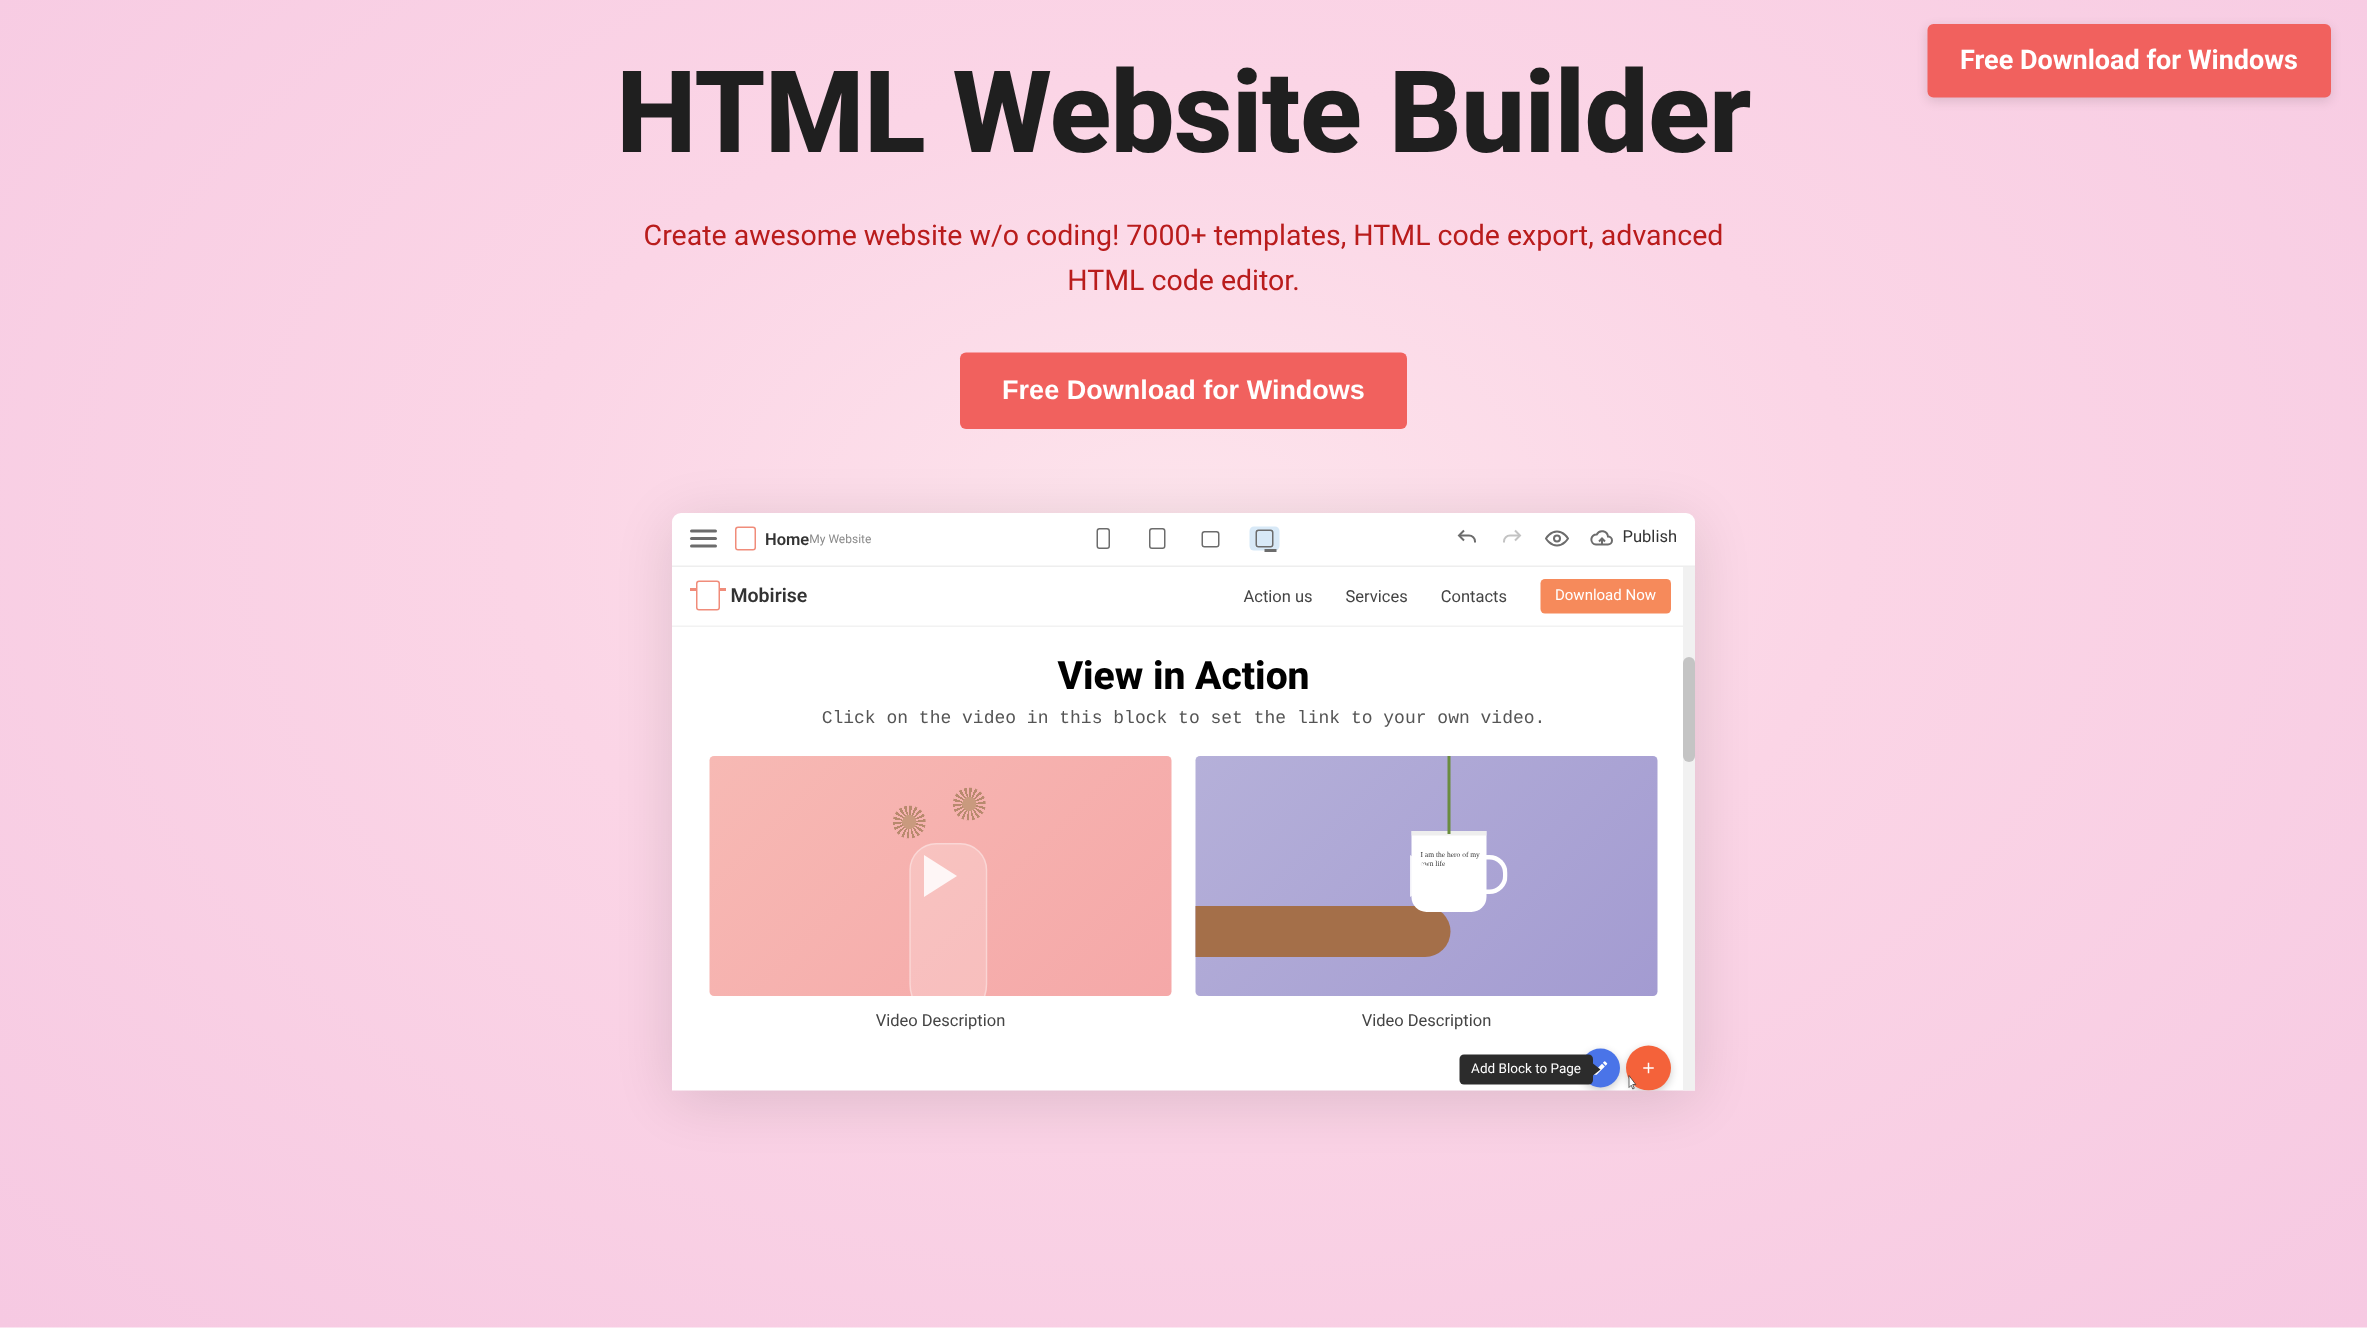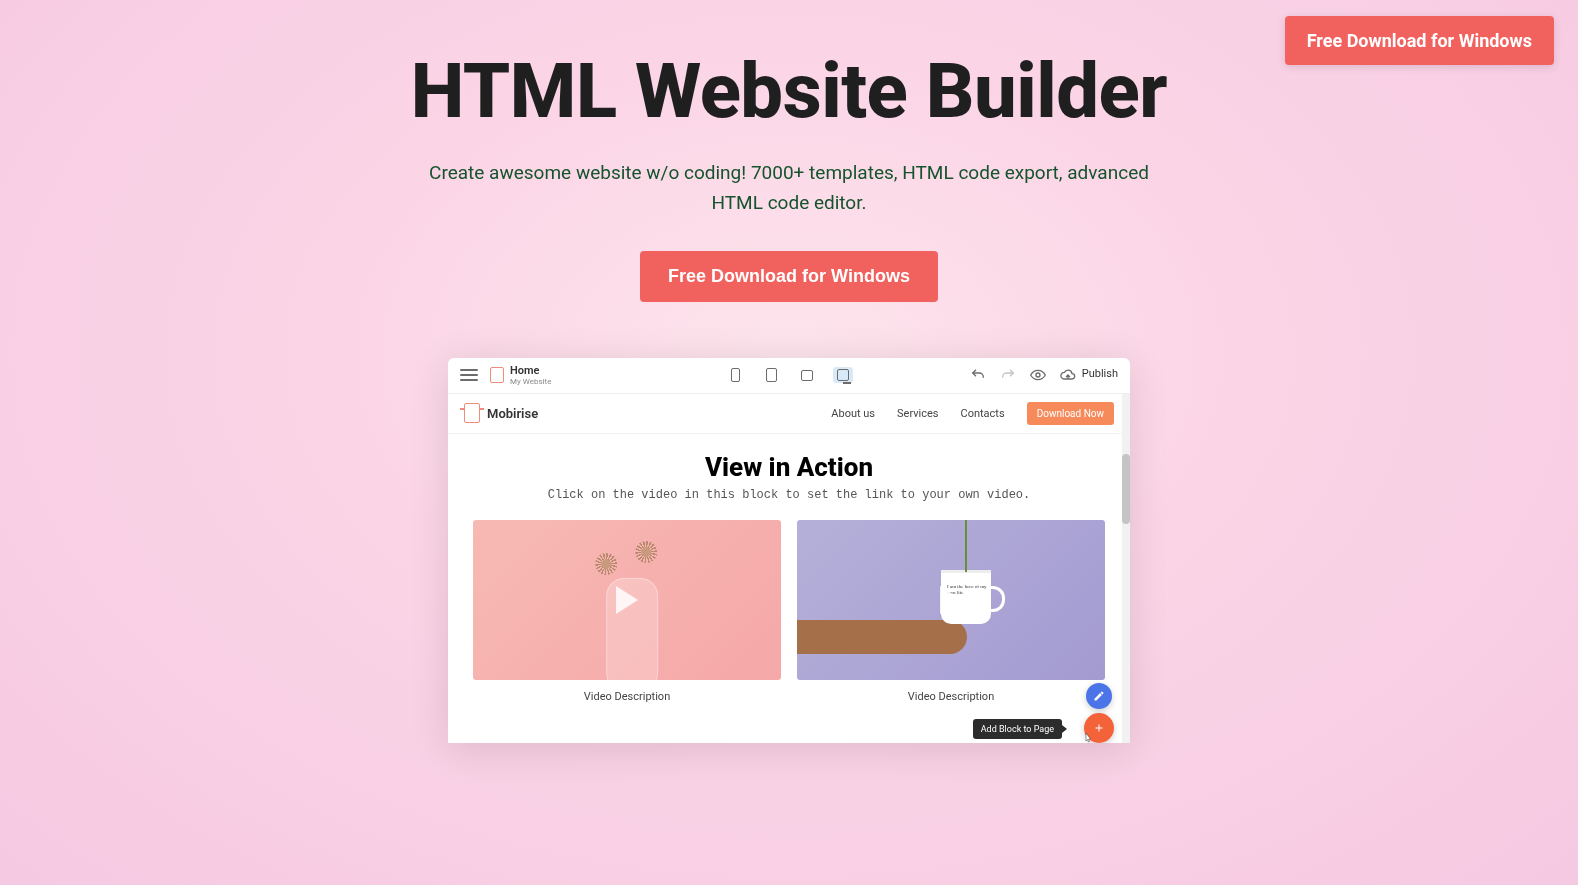--- a/index.html
+++ b/index.html
@@ -17,32 +17,32 @@
   right: 24px;
   background: #f1615e;
   color: #fff;
   font-weight: 700;
   font-size: 18px;
   padding: 14px 22px;
   border-radius: 4px;
   cursor: pointer;
   box-shadow: 0 2px 8px rgba(0,0,0,0.12);
 }
-.hero { text-align: center; padding-top: 50px; }
+.hero { text-align: center; padding-top: 34px; }
 .hero h1 {
   font-size: 76px;
   font-weight: 800;
   color: #1f1f1f;
   line-height: 1.08;
   letter-spacing: -0.5px;
 }
 .hero p.subtitle {
   margin-top: 26px;
   font-size: 19px;
-  color: #14532d;
+  color: #b91c1c;
   line-height: 1.55;
   max-width: 720px;
   margin-left: auto;
   margin-right: auto;
 }
 .hero .buttons { margin-top: 34px; display: flex; gap: 20px; justify-content: center; }
 .btn {
   padding: 15px 28px;
   border-radius: 4px;
   font-size: 18px;
@@ -70,21 +70,21 @@
   padding: 0 12px;
   border-bottom: 1px solid #eee;
   gap: 12px;
 }
 .hamburger { width: 18px; display: flex; flex-direction: column; gap: 3px; cursor: pointer; }
 .hamburger span { height: 2px; background: #6c6c6c; border-radius: 1px; }
 .page-ident { display: flex; align-items: center; gap: 6px; }
 .doc-icon {
   width: 14px; height: 16px; border: 1.5px solid #f08c7a; border-radius: 2px; position: relative;
 }
-.page-labels { display: flex; flex-direction: column; line-height: 1; }
+.page-labels { display: flex; flex-direction: row; line-height: 1; }
 .page-labels .pname { font-size: 11px; font-weight: 600; color: #333; }
 .page-labels .psite { font-size: 8px; color: #8a8a8a; margin-top: 2px; }
 .device-group { margin-left: auto; margin-right: auto; display: flex; gap: 16px; align-items: center; position: absolute; left: 50%; transform: translateX(-50%); }
 .dev-btn { width: 20px; height: 16px; display: flex; align-items: center; justify-content: center; cursor: pointer; border-radius: 3px; padding: 2px 4px; }
 .dev-btn.active { background: #d8e9f7; }
 .dev-rect { border: 1.5px solid #6c6c6c; border-radius: 2px; }
 .dev-phone { width: 9px; height: 14px; }
 .dev-tablet { width: 11px; height: 14px; }
 .dev-tablet-land { width: 16px; height: 11px; }
 .dev-desktop { width: 18px; height: 12px; position: relative; }
@@ -163,21 +163,21 @@
 }
 .video-desc { font-size: 11px; color: #444; margin-top: 10px; }
 
 .scrollbar-track {
   position: absolute; right: 0; top: 36px; width: 8px; bottom: 0; background: #f1f1f1;
 }
 .scrollbar-thumb {
   position: absolute; right: 0; top: 96px; width: 8px; height: 70px; background: #c4c4c4; border-radius: 4px;
 }
 
-.fab-group { position: absolute; right: 16px; bottom: 0px; display: flex; flex-direction: column; gap: 4px; align-items: center; }
+.fab-group { position: absolute; right: 16px; bottom: 0px; display: flex; gap: 4px; align-items: center; }
 .fab {
   width: 26px; height: 26px; border-radius: 50%; display: flex; align-items: center; justify-content: center; cursor: pointer;
   box-shadow: 0 2px 6px rgba(0,0,0,0.2);
 }
 .fab-blue { background: #4a74e8; }
 .fab-orange { background: #f4623a; width: 30px; height: 30px; position: relative; }
 .fab svg { width: 12px; height: 12px; }
 .tooltip {
   position: absolute; right: 52px; bottom: 4px; background: #2c2c2c; color: #fff; font-size: 9px;
   padding: 5px 8px; border-radius: 3px; white-space: nowrap;
@@ -262,21 +262,21 @@
       </div>
     </div>
   </div>
 
   <div class="site-nav">
     <div class="brand">
       <div class="brand-icon"></div>
       <span class="brand-name">Mobirise</span>
     </div>
     <div class="nav-links">
-      <a>About us</a>
+      <a>Action us</a>
       <a>Services</a>
       <a>Contacts</a>
       <div class="nav-cta">Download Now</div>
     </div>
   </div>
 
   <div class="site-content">
     <h2>View in Action</h2>
     <p class="hint">Click on the video in this block to set the link to your own video.</p>
     <div class="video-row">

